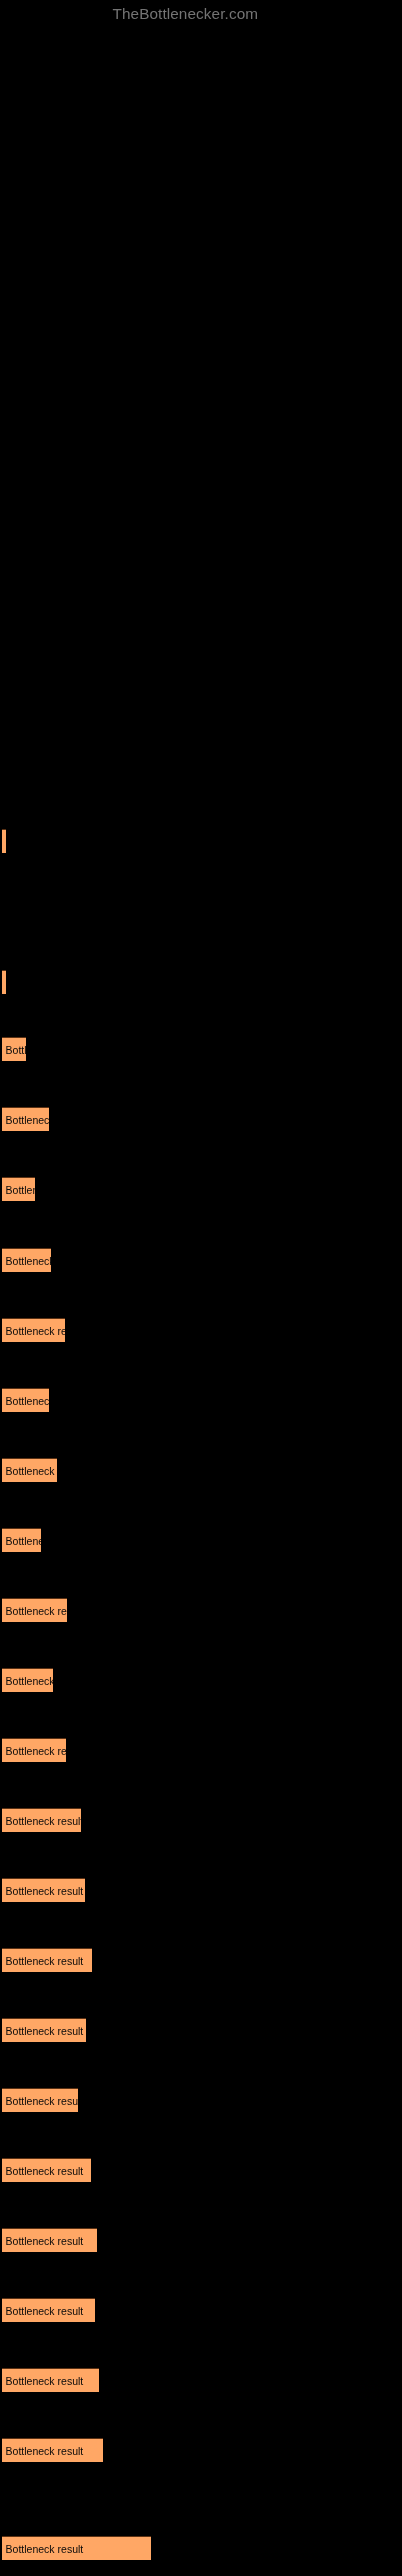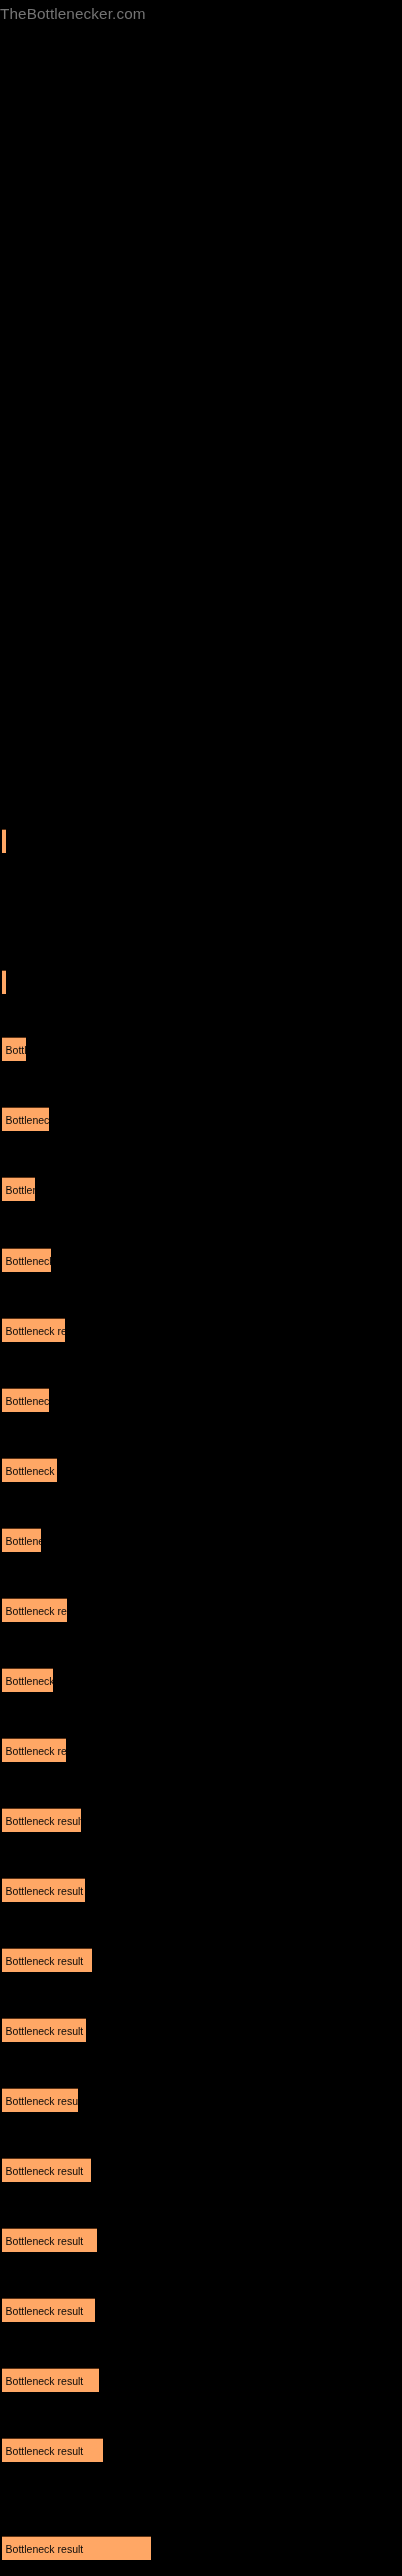--- a/index.html
+++ b/index.html
@@ -21,21 +21,21 @@
   #site-header {
     position: absolute;
     top: 0;
     left: 0;
     width: 377px;
     height: 27px;
     box-sizing: border-box;
     padding-right: 6.4px;
     display: flex;
     align-items: center;
-    justify-content: flex-start;
+    justify-content: center;
   }
   #site-title {
     font-size: 15.3px;
     line-height: 17.7px;
     color: #747474;
     letter-spacing: 0.1px;
     white-space: nowrap;
     font-weight: 400;
   }
 

